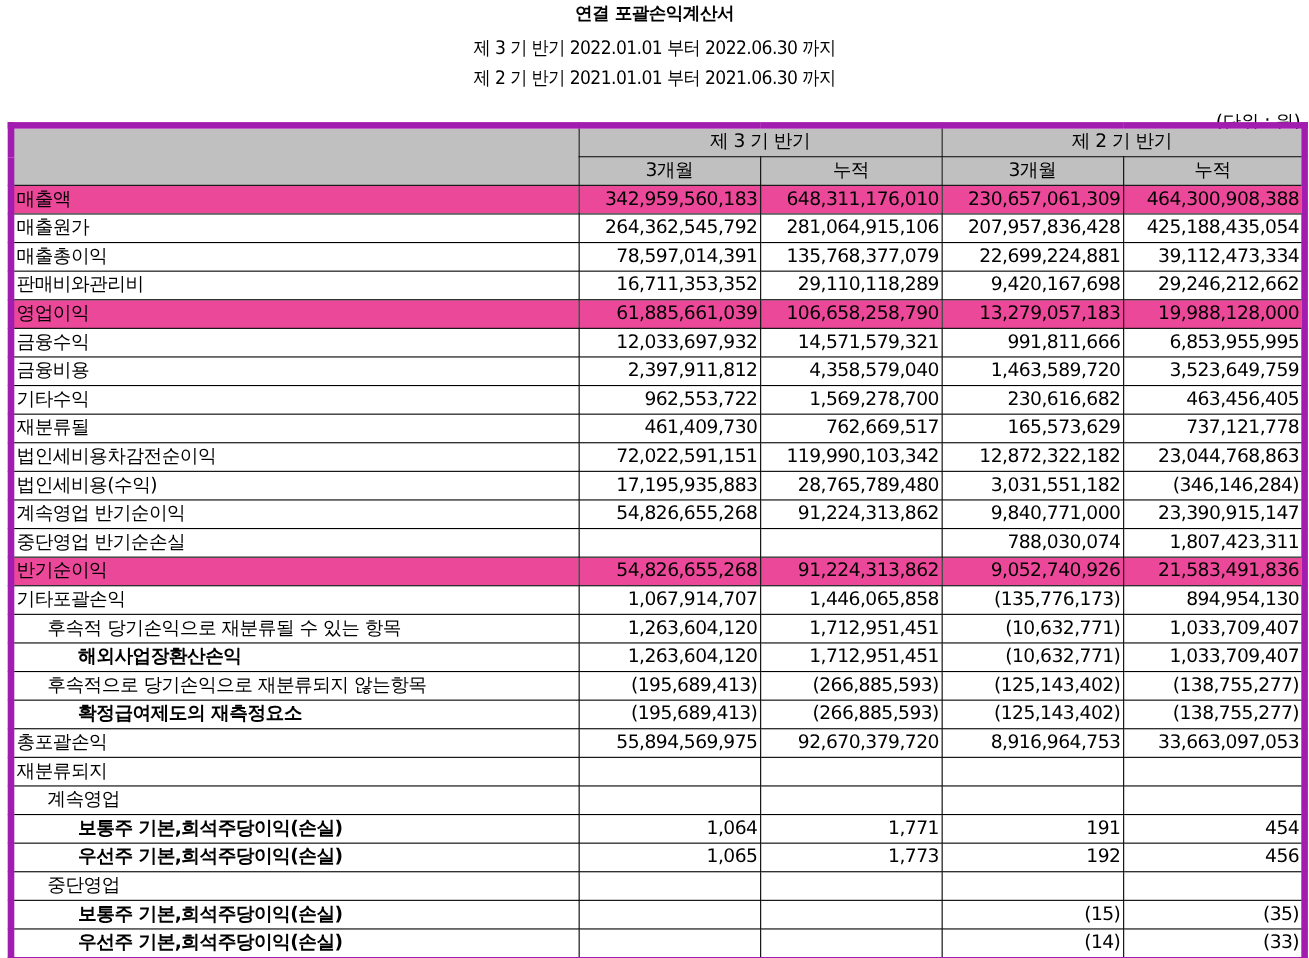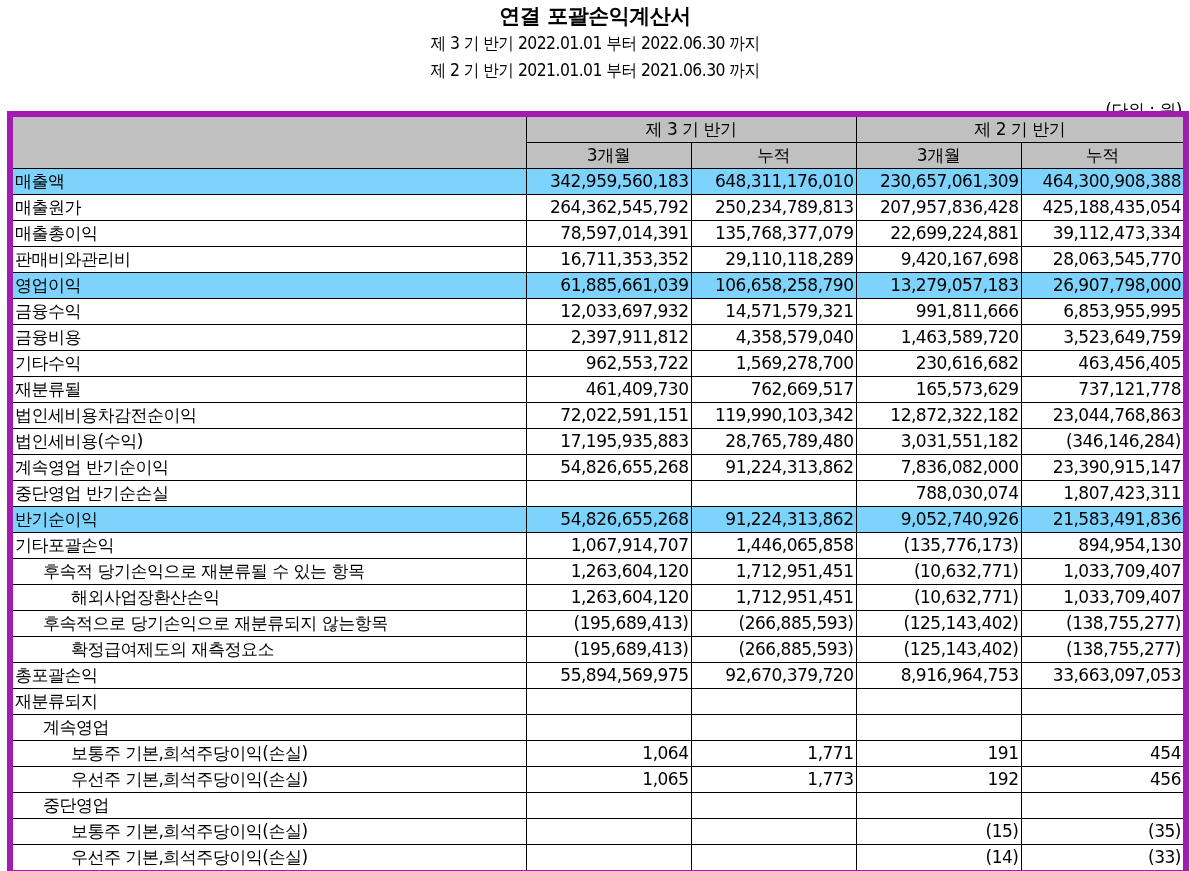--- a/index.html
+++ b/index.html
@@ -1,31 +1,31 @@
 <!DOCTYPE html>
 <html><head>
 <meta charset="utf-8">
 <style>
   html, body { margin:0; padding:0; background:#ffffff; }
   body { width:1190px; height:871px; position:relative; font-family:"DejaVu Sans", sans-serif; color:#000; overflow:hidden; }
-  .title { position:absolute; left:0; width:1190px; top:2px; text-align:center; font-size:21px; font-weight:bold; letter-spacing:-0.5px; }
+  .title { position:absolute; left:0; width:1190px; top:2px; text-align:center; font-size:16px; font-weight:bold; letter-spacing:-0.5px; }
   .subtitle { position:absolute; left:0; width:1190px; text-align:center; font-size:17px; letter-spacing:-0.6px; transform:scaleX(0.92); }
   .sub1 { top:32px; }
   .sub2 { top:59px; }
   .unit { position:absolute; right:8px; top:99px; font-size:17px; letter-spacing:-0.5px; }
   table { position:absolute; left:7px; top:111px; border-collapse:collapse; table-layout:fixed; width:1177px; }
   col.c0 { width:516px; } col.cn { width:165px; }
   td, th { border:1px solid #000; height:25px; padding:0 2px; font-size:17px; font-weight:normal; white-space:nowrap; overflow:hidden; letter-spacing:-0.5px; line-height:25px; }
   thead th { background:#c0c0c0; text-align:center; }
   thead { border-top:2px solid #000; }
-  tbody tr.hl td { background:#7dd3fc; }
+  tbody tr.hl td { background:#ec4899; }
   td.lbl { text-align:left; }
   td.num { text-align:right; padding-right:2px; }
   .ind1 { padding-left:30px; }
-  .ind2 { padding-left:58px; }
+  .ind2 { padding-left:58px;font-weight:bold; }
   table { border:6px solid #a21caf; }
 </style>
 </head>
 <body>
 
 <div class="title">연결 포괄손익계산서</div>
 <div class="subtitle sub1">제 3 기 반기 2022.01.01 부터 2022.06.30 까지</div>
 <div class="subtitle sub2">제 2 기 반기 2021.01.01 부터 2021.06.30 까지</div>
 <div class="unit">(단위 : 원)</div>
 
@@ -54,44 +54,44 @@
       <tr class="hl">
         <td class="lbl">매출액</td>
         <td class="num">342,959,560,183</td>
         <td class="num">648,311,176,010</td>
         <td class="num">230,657,061,309</td>
         <td class="num">464,300,908,388</td>
       </tr>
       <tr>
         <td class="lbl">매출원가</td>
         <td class="num">264,362,545,792</td>
-        <td class="num">250,234,789,813</td>
+        <td class="num">281,064,915,106</td>
         <td class="num">207,957,836,428</td>
         <td class="num">425,188,435,054</td>
       </tr>
       <tr>
         <td class="lbl">매출총이익</td>
         <td class="num">78,597,014,391</td>
         <td class="num">135,768,377,079</td>
         <td class="num">22,699,224,881</td>
         <td class="num">39,112,473,334</td>
       </tr>
       <tr>
         <td class="lbl">판매비와관리비</td>
         <td class="num">16,711,353,352</td>
         <td class="num">29,110,118,289</td>
         <td class="num">9,420,167,698</td>
-        <td class="num">28,063,545,770</td>
+        <td class="num">29,246,212,662</td>
       </tr>
       <tr class="hl">
         <td class="lbl">영업이익</td>
         <td class="num">61,885,661,039</td>
         <td class="num">106,658,258,790</td>
         <td class="num">13,279,057,183</td>
-        <td class="num">26,907,798,000</td>
+        <td class="num">19,988,128,000</td>
       </tr>
       <tr>
         <td class="lbl">금융수익</td>
         <td class="num">12,033,697,932</td>
         <td class="num">14,571,579,321</td>
         <td class="num">991,811,666</td>
         <td class="num">6,853,955,995</td>
       </tr>
       <tr>
         <td class="lbl">금융비용</td>
@@ -125,21 +125,21 @@
         <td class="lbl">법인세비용(수익)</td>
         <td class="num">17,195,935,883</td>
         <td class="num">28,765,789,480</td>
         <td class="num">3,031,551,182</td>
         <td class="num">(346,146,284)</td>
       </tr>
       <tr>
         <td class="lbl">계속영업 반기순이익</td>
         <td class="num">54,826,655,268</td>
         <td class="num">91,224,313,862</td>
-        <td class="num">7,836,082,000</td>
+        <td class="num">9,840,771,000</td>
         <td class="num">23,390,915,147</td>
       </tr>
       <tr>
         <td class="lbl">중단영업 반기순손실</td>
         <td class="num"></td>
         <td class="num"></td>
         <td class="num">788,030,074</td>
         <td class="num">1,807,423,311</td>
       </tr>
       <tr class="hl">

